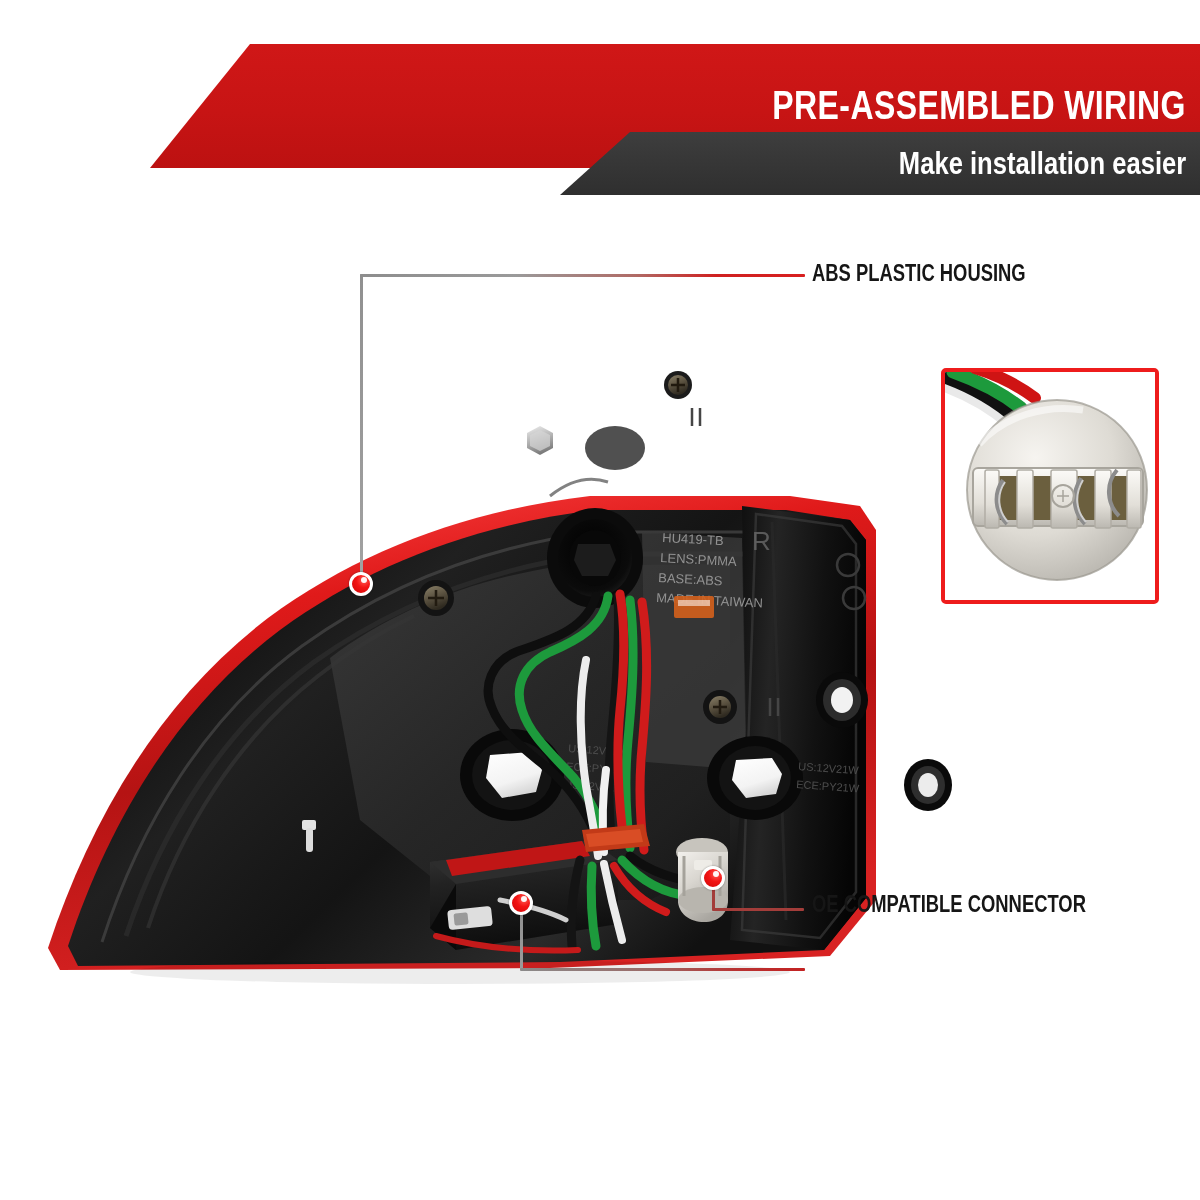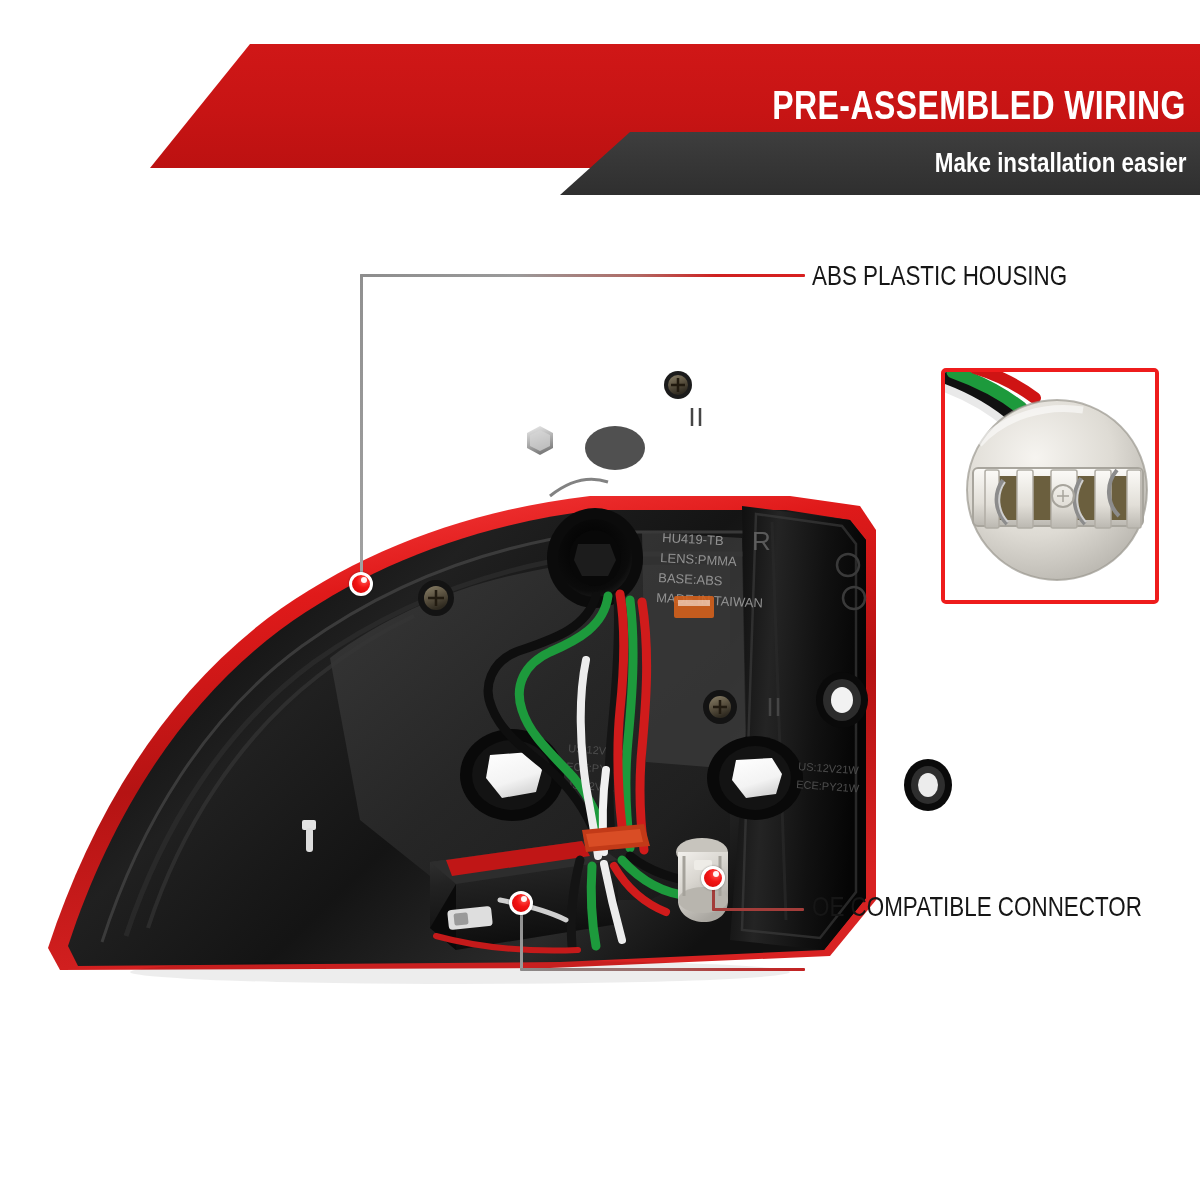--- a/index.html
+++ b/index.html
@@ -57,21 +57,21 @@
     background: linear-gradient(180deg, #3e3e3e 0%, #373737 45%, #2f2f2f 100%);
     clip-path: polygon(70px 0, 640px 0, 640px 63px, 0px 63px);
     box-shadow: 0 1px 2px rgba(0,0,0,0.2);
   }
   .banner-dark-text {
     position: absolute;
     right: 14px;
     top: 50%;
     transform: translateY(-54%);
     color: #ffffff;
-    font-size: 28px;
+    font-size: 32px;
     font-weight: bold;
     line-height: 1;
     white-space: nowrap;
     font-family: "Liberation Sans Narrow", "Liberation Sans", sans-serif;
   }
   
   .condensed {
     display: inline-block;
     transform: scaleX(0.80);
     transform-origin: right center;
@@ -79,22 +79,22 @@
   .condensed-l {
     display: inline-block;
     transform: scaleX(0.80);
     transform-origin: left center;
   }
 
   
   .callout-label {
     position: absolute;
     color: #161616;
-    font-size: 28px;
-    font-weight: normal;
+    font-size: 23px;
+    font-weight: bold;
     white-space: nowrap;
     line-height: 1;
     font-family: "Liberation Sans Narrow", "Liberation Sans", sans-serif;
   }
   #label-abs   { left: 812px; top: 262px; }
   #label-oe    { left: 812px; top: 893px; }
   #label-res   { left: 812px; top: 953px; }
 
   
   .leader-h {

